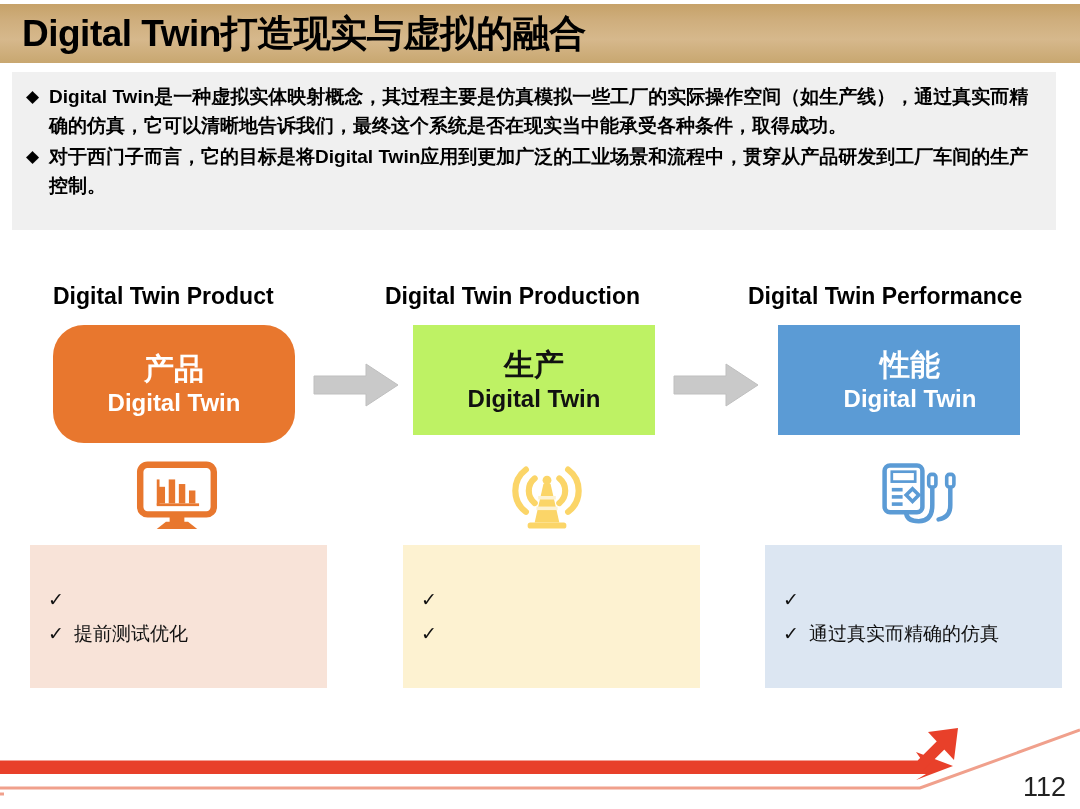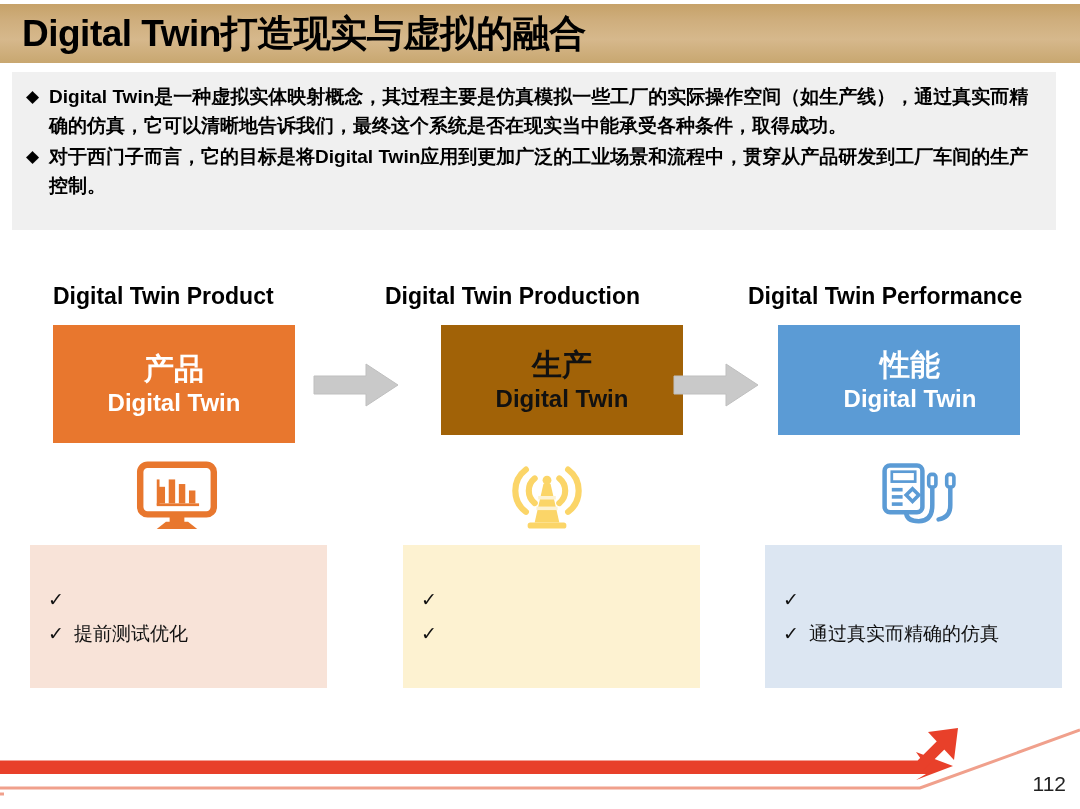--- a/index.html
+++ b/index.html
@@ -92,23 +92,23 @@
   .main-box .cn {
     font-size: 30px;
     font-weight: bold;
     line-height: 38px;
   }
   .main-box .en {
     font-size: 24px;
     font-weight: bold;
     line-height: 30px;
   }
-  #main-box-0 { left: 53px;  width: 242px; height: 118px; background: #e8772e; }
+  #main-box-0 { left: 53px;  width: 242px; height: 118px; background: #e8772e; border-radius: 31px; }
   #main-box-0 .cn, #main-box-0 .en { color: #ffffff; }
-  #main-box-1 { left: 413px; width: 242px; height: 110px; background: #a16207; margin-left: 28px; }
+  #main-box-1 { left: 413px; width: 242px; height: 110px; background: #bef264; }
   #main-box-1 .cn, #main-box-1 .en { color: #111111; }
   #main-box-2 { left: 778px; width: 242px; height: 110px; background: #5b9bd5; padding-left: 22px; }
   #main-box-2 .cn, #main-box-2 .en { color: #ffffff; }
 
   
   .flow-arrow {
     position: absolute;
     top: 362px;
     width: 88px;
     height: 46px;
@@ -165,21 +165,21 @@
   
   #bottom-decoration {
     position: absolute;
     left: 0; top: 718px;
     width: 1080px; height: 91px;
   }
   #page-number {
     position: absolute;
     right: 14px;
     top: 772px;
-    font-size: 21px;
+    font-size: 27px;
     color: #222;
   }
 </style>
 </head>
 <body>
 
 <div id="title-bar">
   <div id="title-text">Digital Twin打造现实与虚拟的融合</div>
 </div>
 

